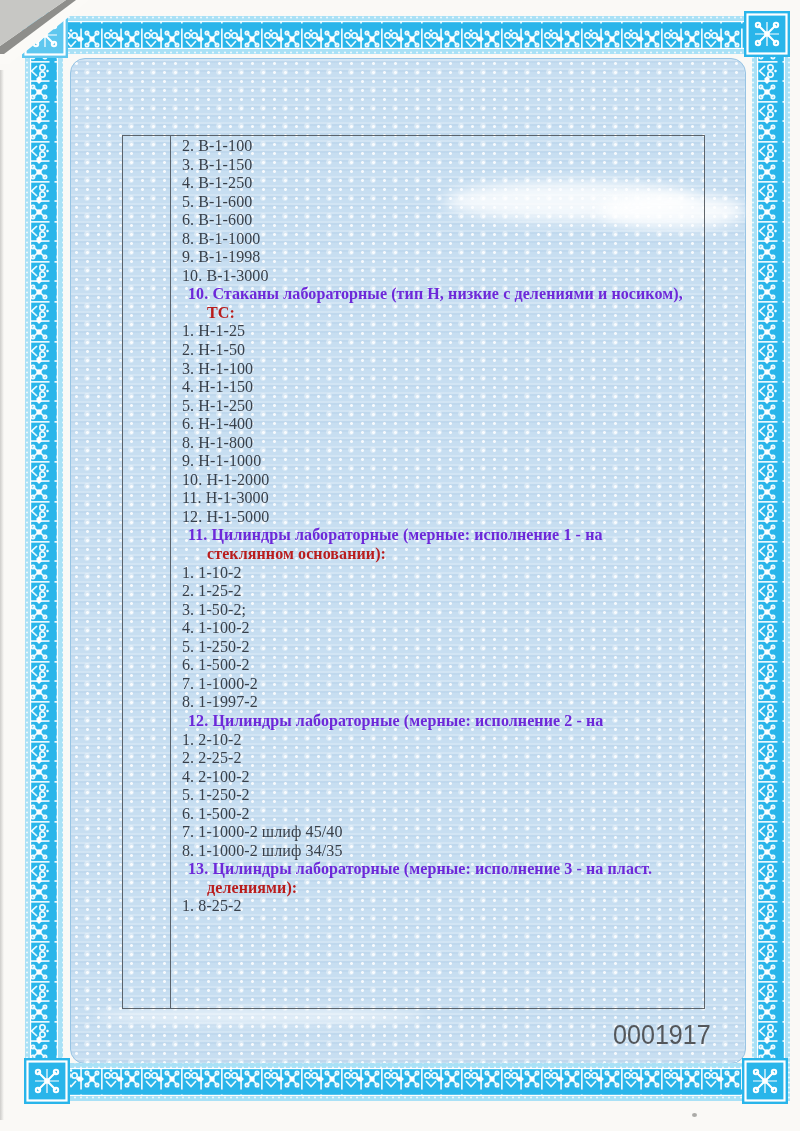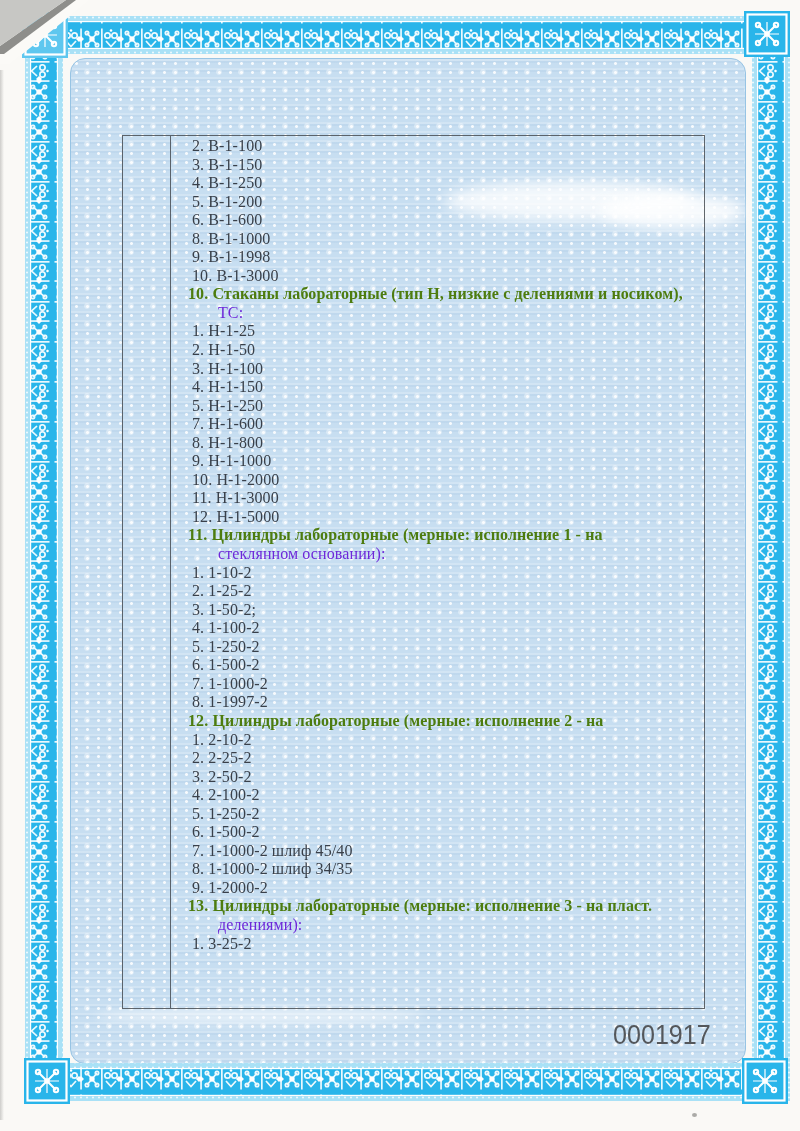--- a/index.html
+++ b/index.html
@@ -43,23 +43,23 @@
   .items-table .vline{
     position:absolute;left:47px;top:0;bottom:0;width:1px;
     background:rgba(70,76,82,.85);
   }
   
   .doc-list{
     position:absolute;left:170px;top:137px;width:545px;
     font-size:16px;line-height:18.55px;color:#39404a;
     letter-spacing:.1px;z-index:4;
   }
-  .doc-list .h1{padding-left:18px;font-weight:bold;white-space:nowrap;color:#4d7c0f;}
-  .doc-list .h2{padding-left:48px;font-weight:normal;white-space:nowrap;color:#6d28d9;}
-  .doc-list .item{padding-left:22px;white-space:nowrap;}
+  .doc-list .h1{padding-left:18px;font-weight:bold;white-space:nowrap;color:#6d28d9;}
+  .doc-list .h2{padding-left:37px;font-weight:bold;white-space:nowrap;color:#b91c1c;}
+  .doc-list .item{padding-left:12px;white-space:nowrap;}
   
   .serial{
     position:absolute;left:613px;top:1020px;z-index:4;
     font-family:"Liberation Sans", sans-serif;
     font-size:27px;color:#54575b;letter-spacing:0px;
     transform:scaleX(.93);transform-origin:left top;
   }
   svg.frame{position:absolute;left:0;top:0;z-index:5;}
 </style>
 </head>
@@ -73,35 +73,35 @@
 
 <div class="items-table">
   <div class="vline"></div>
 </div>
 
 <div class="doc-list" id="doc-list">
     <div class="section">
       <div class="item">2. В-1-100</div>
       <div class="item">3. В-1-150</div>
       <div class="item">4. В-1-250</div>
-      <div class="item">5. В-1-200</div>
+      <div class="item">5. В-1-600</div>
       <div class="item">6. В-1-600</div>
       <div class="item">8. В-1-1000</div>
       <div class="item">9. В-1-1998</div>
       <div class="item">10. В-1-3000</div>
     </div>
     <div class="section">
       <div class="h1">10. Стаканы лабораторные (тип Н, низкие с делениями и носиком),</div>
       <div class="h2">ТС:</div>
       <div class="item">1. Н-1-25</div>
       <div class="item">2. Н-1-50</div>
       <div class="item">3. Н-1-100</div>
       <div class="item">4. Н-1-150</div>
       <div class="item">5. Н-1-250</div>
-      <div class="item">7. Н-1-600</div>
+      <div class="item">6. Н-1-400</div>
       <div class="item">8. Н-1-800</div>
       <div class="item">9. Н-1-1000</div>
       <div class="item">10. Н-1-2000</div>
       <div class="item">11. Н-1-3000</div>
       <div class="item">12. Н-1-5000</div>
     </div>
     <div class="section">
       <div class="h1">11. Цилиндры лабораторные (мерные: исполнение 1 - на</div>
       <div class="h2">стеклянном основании):</div>
       <div class="item">1. 1-10-2</div>
@@ -110,32 +110,30 @@
       <div class="item">4. 1-100-2</div>
       <div class="item">5. 1-250-2</div>
       <div class="item">6. 1-500-2</div>
       <div class="item">7. 1-1000-2</div>
       <div class="item">8. 1-1997-2</div>
     </div>
     <div class="section">
       <div class="h1">12. Цилиндры лабораторные (мерные: исполнение 2 - на</div>
       <div class="item">1. 2-10-2</div>
       <div class="item">2. 2-25-2</div>
-      <div class="item">3. 2-50-2</div>
       <div class="item">4. 2-100-2</div>
       <div class="item">5. 1-250-2</div>
       <div class="item">6. 1-500-2</div>
       <div class="item">7. 1-1000-2 шлиф 45/40</div>
       <div class="item">8. 1-1000-2 шлиф 34/35</div>
-      <div class="item">9. 1-2000-2</div>
     </div>
     <div class="section">
       <div class="h1">13. Цилиндры лабораторные (мерные: исполнение 3 - на пласт.</div>
       <div class="h2">делениями):</div>
-      <div class="item">1. 3-25-2</div>
+      <div class="item">1. 8-25-2</div>
     </div>
   </div>
 
 <div class="serial">0001917</div>
 
 <svg class="frame" width="800" height="1131" viewBox="0 0 800 1131">
   <defs>
     <pattern id="fzH" width="40" height="26" patternUnits="userSpaceOnUse">
       <rect width="40" height="26" fill="#29b5ea"></rect>
       <g stroke="#ffffff" fill="none" stroke-width="1.7" opacity=".92">

